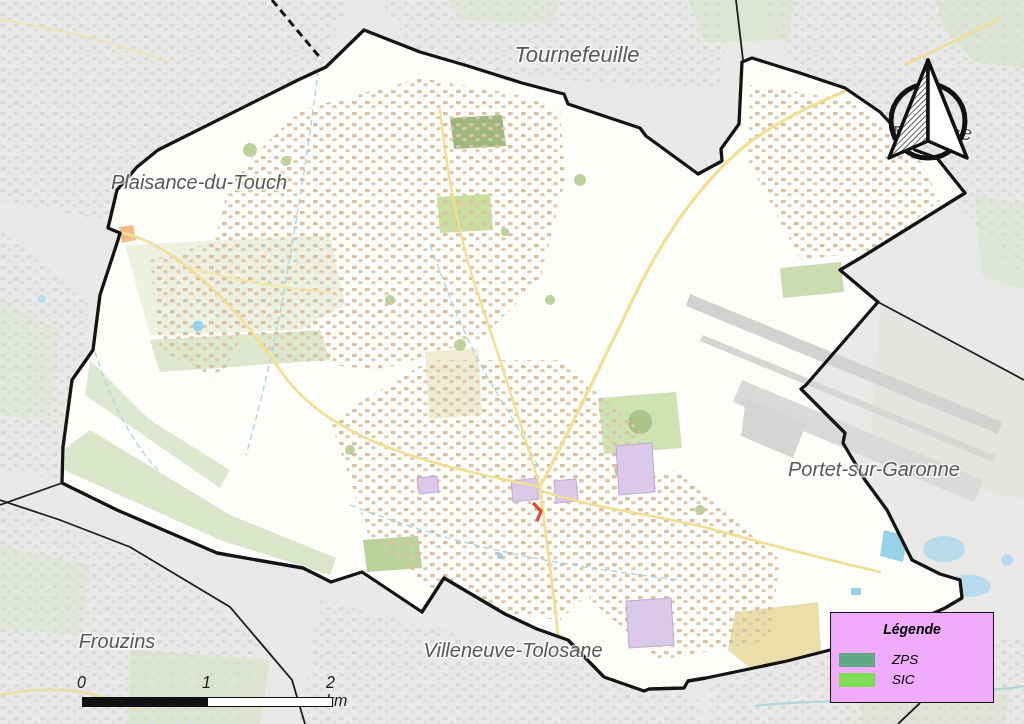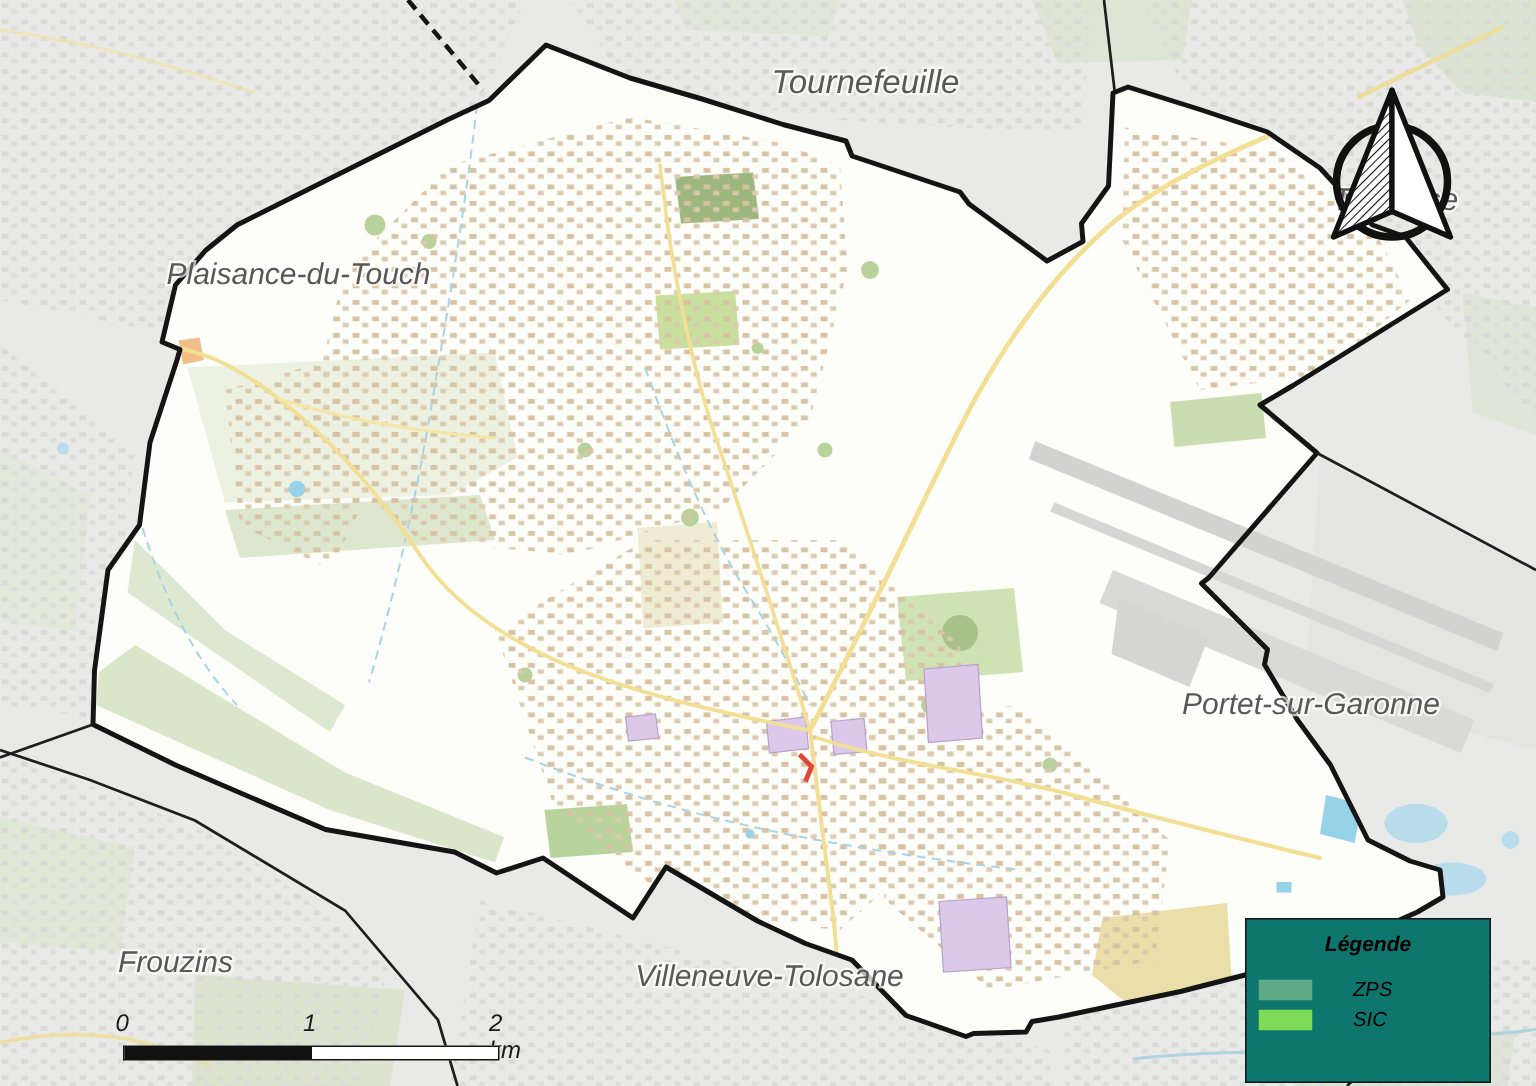--- a/index.html
+++ b/index.html
@@ -2,28 +2,28 @@
 <html><head>
 <meta charset="utf-8">
 <style>
   html,body{margin:0;padding:0;background:#fff;}
   #stage{position:relative;width:1024px;height:724px;overflow:hidden;
          font-family:"Liberation Sans",sans-serif;background:#e9e9e7;font-style:italic;}
   #mapsvg{position:absolute;left:0;top:0;}
   .map-label{fill:#585858;stroke:rgba(255,255,255,.72);stroke-width:3px;
              paint-order:stroke;font-family:"Liberation Sans",sans-serif;}
   
-  .legend{position:absolute;left:830px;top:612px;width:164px;height:110px;
-          background:#0f766e;border:1.6px solid #141414;box-sizing:border-box;}
+  .legend{position:absolute;left:830px;top:612px;width:164px;height:91px;
+          background:#f0abfc;border:1.6px solid #141414;box-sizing:border-box;}
   .legend-title{position:absolute;left:0;top:8px;width:100%;text-align:center;
                 font-size:14px;font-weight:bold;color:#000;}
   .legend-row{position:absolute;left:8px;height:15px;display:flex;align-items:center;}
   .legend-row.r0{top:39px;} .legend-row.r1{top:59px;}
   .legend-sw{width:36px;height:14px;display:block;}
-  .legend-lab{margin-left:27px;font-size:13.5px;color:#000;}
+  .legend-lab{margin-left:17px;font-size:13.5px;color:#000;}
   
   .scalebar{position:absolute;left:0;top:0;}
   .sb-bar{position:absolute;left:82px;top:697px;width:251px;height:10px;
           background:#fff;border:1.6px solid #111;box-sizing:border-box;}
   .sb-fill{width:50%;height:100%;background:#111;}
   .sb-tick{position:absolute;font-size:16px;color:#1a1a1a;top:674px;}
   .sb-t0{left:77px;} .sb-t1{left:202px;} .sb-t2{left:326px;}
 </style>
 </head>
 <body>

